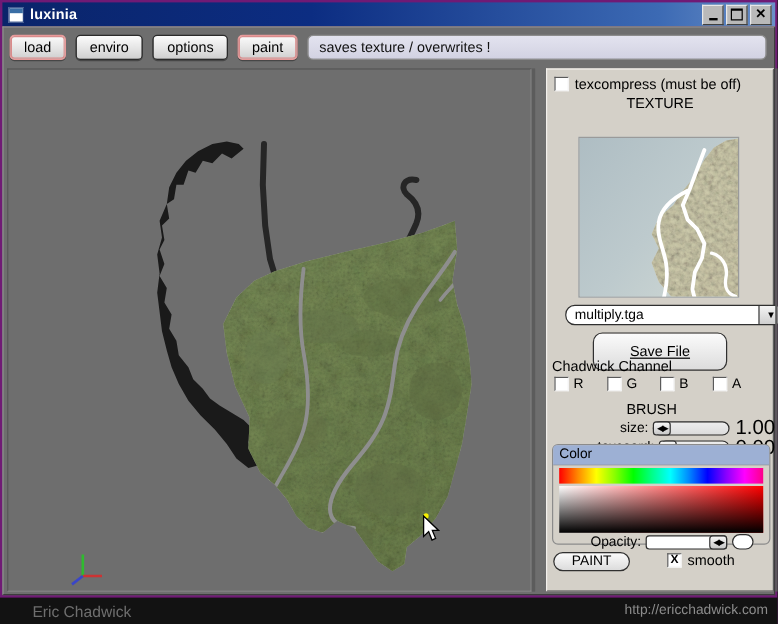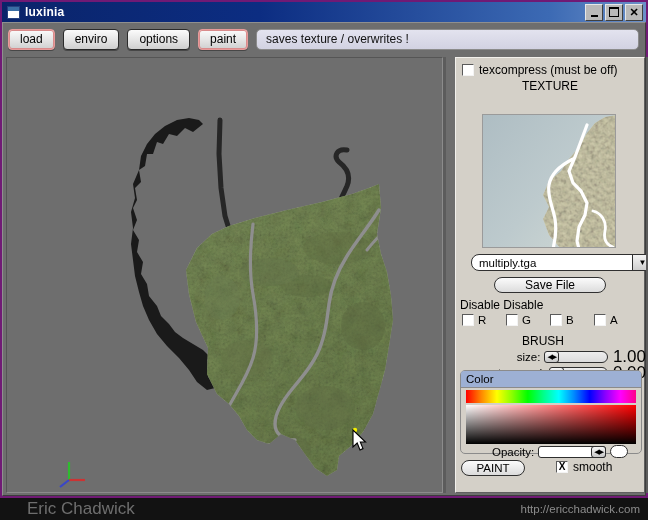--- a/index.html
+++ b/index.html
@@ -81,24 +81,24 @@
               border:1px solid #9a9a9a;box-sizing:border-box;overflow:hidden;background:#c9d5d8;}
 
   .combo{position:absolute;left:15px;top:196px;width:182px;height:17px;display:flex;
          background:#fff;border:1.4px solid #303030;border-radius:8px;box-sizing:border-box;
          align-items:center;overflow:hidden;}
   .combo-val{flex:1;padding-left:7px;font-size:11.5px;}
   .combo-arrow{width:19px;height:100%;display:flex;align-items:center;justify-content:center;
                background:linear-gradient(180deg,#f4f4f4,#cfcfcf);border-left:1.4px solid #303030;
                font-size:8px;}
 
-  .savebtn{position:absolute;left:38px;top:219px;width:112px;height:16px;
+  .savebtn{position:absolute;left:38px;top:219px;width:112px;height:32px;
            display:flex;align-items:center;justify-content:center;font-size:12px;
            background:linear-gradient(180deg,#fbfbfb,#dcdcdc);
-           border:1.3px solid #303030;border-radius:8px;box-sizing:border-box;}
+           border:1.3px solid #303030;border-radius:8px;box-sizing:border-box;text-decoration:underline;}
 
   .dislabel{position:absolute;left:4px;top:240px;font-size:12px;}
   .chanrow{position:absolute;left:6px;top:256px;width:178px;display:flex;}
   .chan{width:44px;display:flex;align-items:center;gap:4px;font-size:11.5px;}
 
   .brushlabel{position:absolute;left:0;top:276px;width:174px;text-align:center;font-size:12px;}
   .sliderrow{position:absolute;left:0;width:190px;height:14px;display:flex;align-items:center;}
   .sl-label{width:62px;text-align:right;font-size:11.5px;padding-right:4px;padding-left:42px;}
   .sl-track{width:92px;height:12px;background:linear-gradient(180deg,#ededed,#dcdcdc);
             border:1.2px solid #2e2e2e;border-radius:6px;box-sizing:border-box;position:relative;}
@@ -131,21 +131,21 @@
 
   .paintbtn{position:absolute;left:5px;top:402px;width:64px;height:16px;
             display:flex;align-items:center;justify-content:center;font-size:11.5px;
             background:linear-gradient(180deg,#fbfbfb,#dcdcdc);
             border:1.3px solid #303030;border-radius:8px;box-sizing:border-box;}
   .smoothrow{position:absolute;left:100px;top:402px;display:flex;align-items:center;gap:5px;}
 
   
   .footer{position:absolute;left:0;top:498px;width:648px;height:22px;background:#121212;
           display:flex;align-items:center;}
-  .foot-left{color:#6e6e6e;font-size:17px;margin-left:27px;}
+  .foot-left{color:#6e6e6e;font-size:13px;margin-left:27px;}
   .foot-right{color:#8c8c8c;font-size:11.5px;margin-left:auto;margin-right:8px;}
 </style>
 </head>
 <body>
 
 <div class="app">
 
   <div class="titlebar">
     <div class="win-icon"></div>
     <div class="title-text">luxinia</div>
@@ -297,21 +297,21 @@
         </svg>
       </div>
 
       <div class="combo">
         <div class="combo-val">multiply.tga</div>
         <div class="combo-arrow">▼</div>
       </div>
 
       <div class="savebtn">Save File</div>
 
-      <div class="dislabel">Disable Disable</div>
+      <div class="dislabel">Chadwick Channel</div>
       <div class="chanrow">
         <div class="chan">
           <div class="cbox"></div>
           <span>R</span>
         </div>
         <div class="chan">
           <div class="cbox"></div>
           <span>G</span>
         </div>
         <div class="chan">

